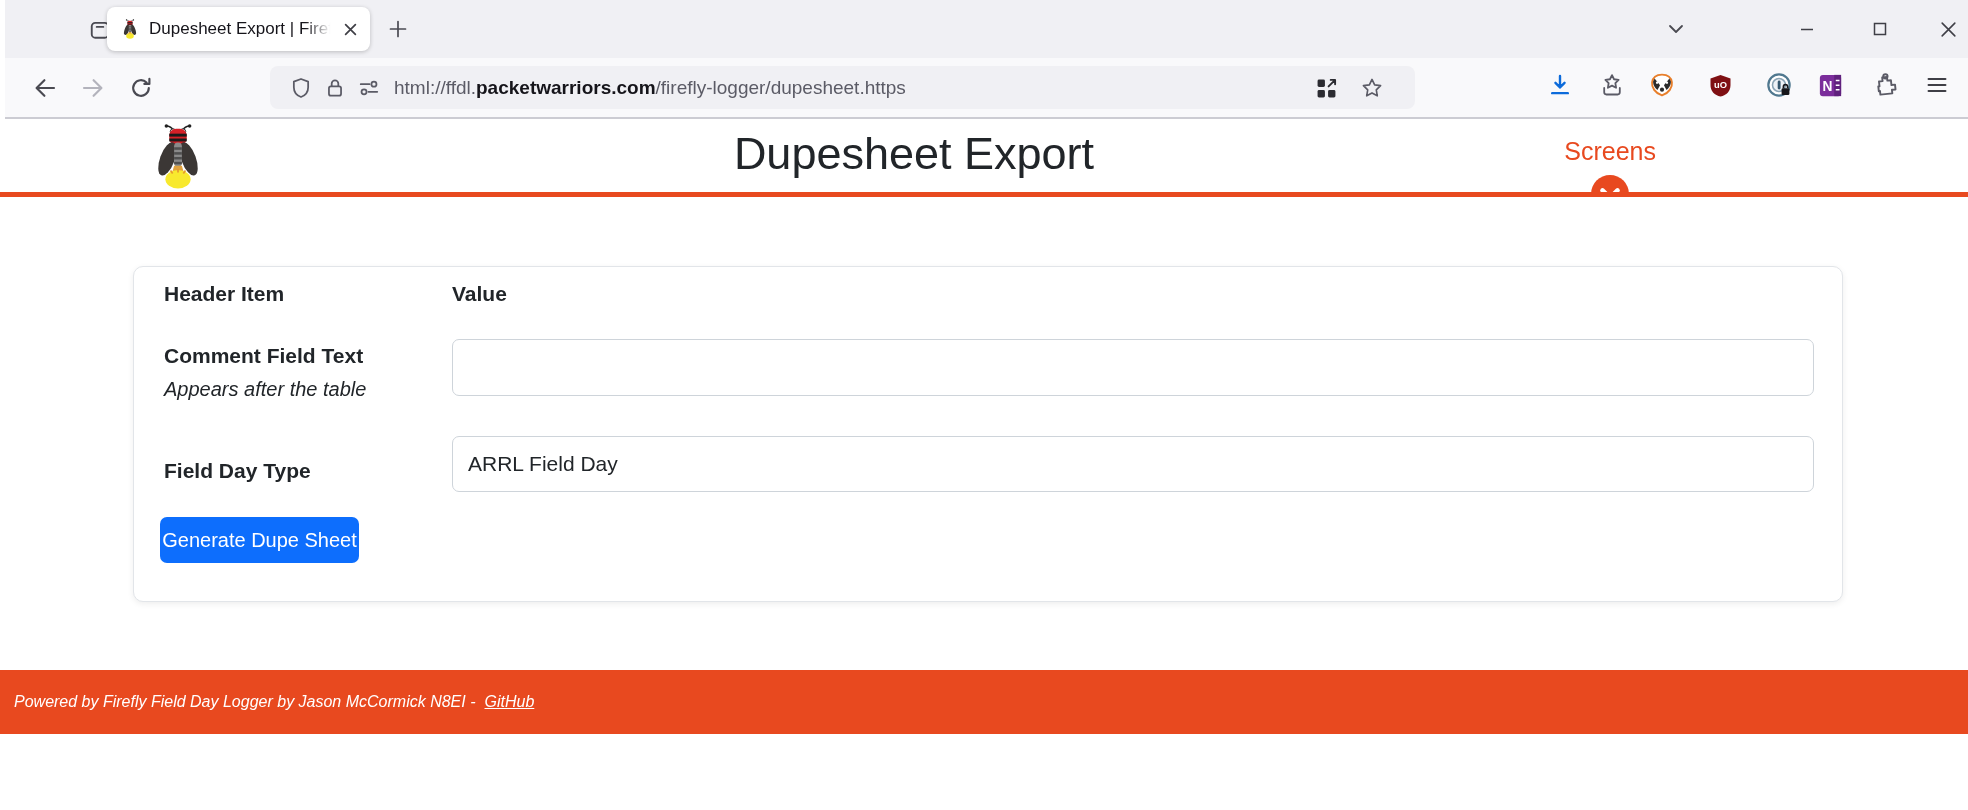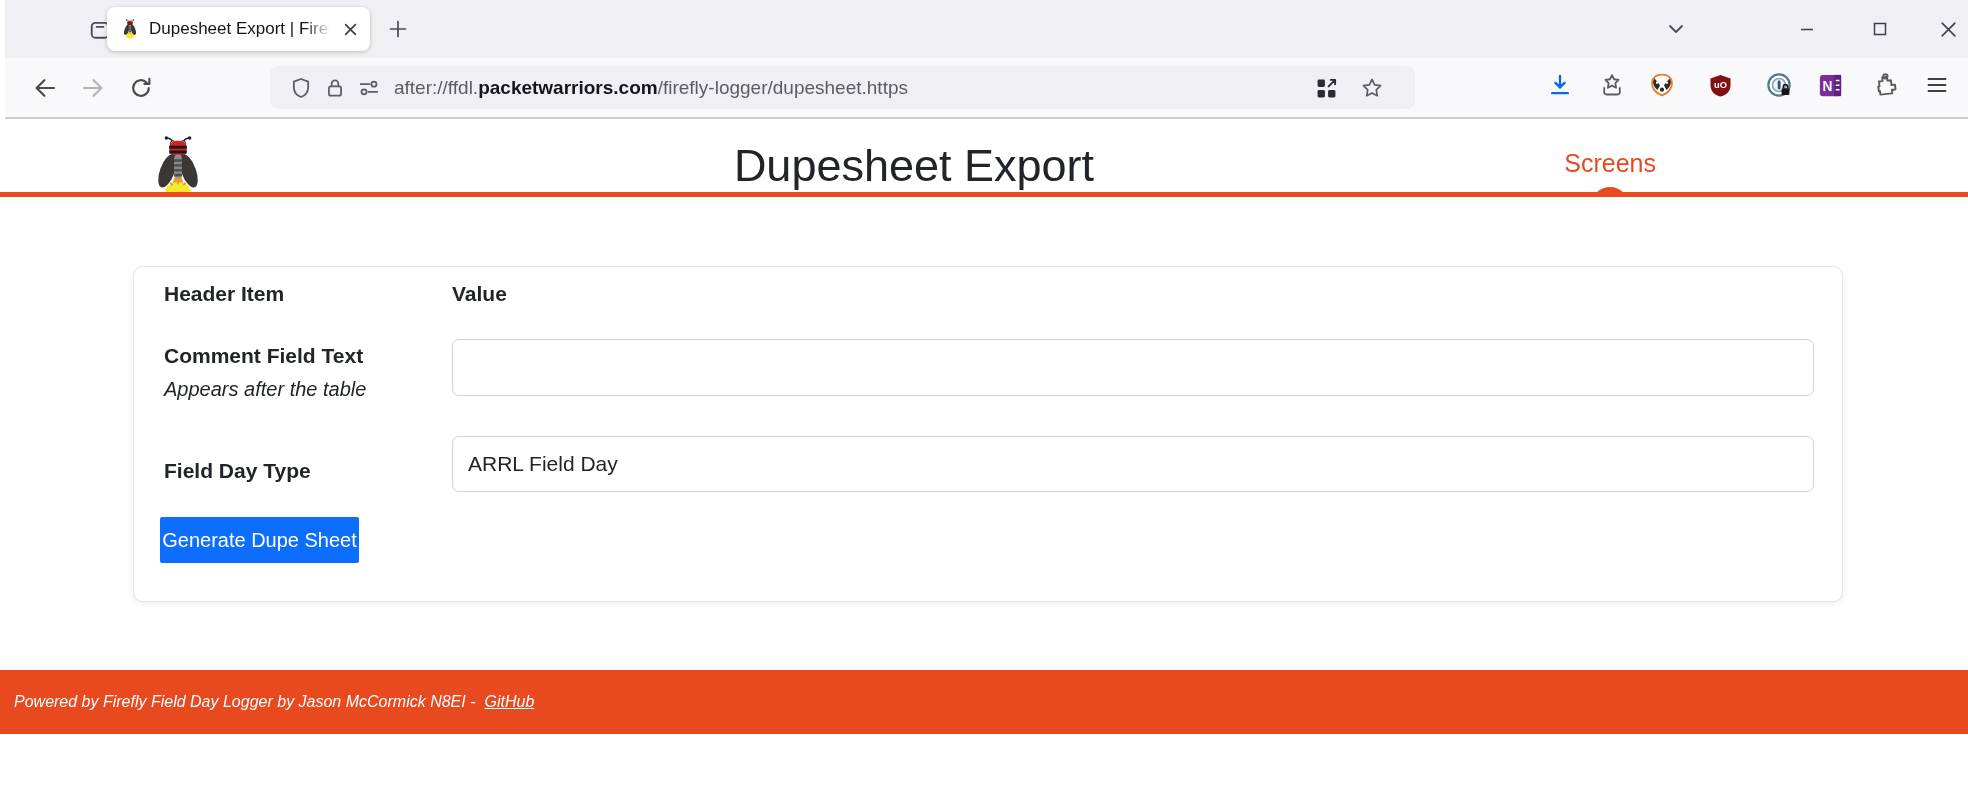--- a/index.html
+++ b/index.html
@@ -36,21 +36,21 @@
   .url-text { font-size:19px; color:#5b5b66; margin-left:8px; white-space:nowrap; }
   .url-text .domain { color:#15141a; font-weight:600; }
   .pa-squares { position:absolute; right:72px; top:5px; width:34px; height:34px; }
   .bookmark-star { position:absolute; right:26px; top:5px; width:34px; height:34px; }
   .tb-right { position:absolute; top:9px; width:36px; height:36px; }
   .tb-download { left:1537px; } .tb-addon-star { left:1589px; } .tb-badger { left:1639px; }
   .tb-ublock { left:1697px; } .tb-1pass { left:1756px; } .tb-onenote { left:1807px; }
   .tb-puzzle { left:1863px; } .tb-menu { left:1914px; }
 
   
-  .pageheader { position:absolute; left:0; top:119px; width:1828px; height:73px; background:#fff;margin-top:12px; }
+  .pageheader { position:absolute; left:0; top:119px; width:1828px; height:73px; background:#fff; }
   .logo { position:absolute; left:154px; top:4px; width:48px; height:66px; }
   .page-title { position:absolute; left:0; top:9px; width:100%; text-align:center;
                 font-size:45px; font-weight:500; color:#212529; }
   .screens { position:absolute; right:172px; top:18px; display:flex; align-items:center; gap:9px; cursor:pointer;flex-direction:column; }
   .screens-label { font-size:25px; color:var(--accent); }
   .divider { position:absolute; left:0; top:192px; width:1968px; height:5px; background:var(--accent); }
 
   
   .main { position:absolute; left:0; top:197px; width:1968px; height:586px; background:#fff; }
   .card { position:absolute; left:133px; top:69px; width:1710px; height:336px; background:#fff;
@@ -60,21 +60,21 @@
   .lbl { position:absolute; font-size:21px; font-weight:700; color:#212529; }
   .lbl-comment { left:30px; top:77px; }
   .hint { position:absolute; left:30px; top:111px; font-size:20px; font-style:italic; color:#212529; }
   .lbl-fieldday { left:30px; top:192px; }
   .text-input { position:absolute; left:318px; width:1362px; border:1px solid #ced4da; border-radius:7px;
                 font-size:21px; color:#212529; padding:0 15px; background:#fff;
                 font-family:"Liberation Sans", sans-serif; outline:none; }
   .input-comment { top:72px; height:57px; }
   .input-fieldday { top:169px; height:56px; }
   .gen-btn { position:absolute; left:26px; top:250px; width:199px; height:46px; background:var(--btn);
-             color:#fff; border:none; border-radius:2px; font-size:20px; cursor:pointer;
+             color:#fff; border:none; border-radius:7px; font-size:20px; cursor:pointer;
              font-family:"Liberation Sans", sans-serif; }
 
   
   .footer { position:absolute; left:0; top:670px; width:1968px; height:64px; background:var(--accent);
             color:#fff; font-size:16px; font-style:italic; line-height:64px; padding-left:14px; }
   .footer-link { color:#fff; text-decoration:underline; margin-left:9px; cursor:pointer; }
 
   svg { display:block; }
 </style>
 </head>
@@ -181,21 +181,21 @@
           </svg>
       </span>
       <span class="sec-icon">
         <svg width="22" height="22" viewBox="0 0 20 20" stroke="#5b5b66" stroke-width="1.6" fill="none" stroke-linecap="round">
             <line x1="2.5" y1="6.5" x2="10.5" y2="6.5"></line>
             <circle cx="14.5" cy="6.5" r="2.3"></circle>
             <circle cx="5.5" cy="13.5" r="2.3"></circle>
             <line x1="9.5" y1="13.5" x2="17.5" y2="13.5"></line>
           </svg>
       </span>
-      <span class="url-text"><span>after://ffdl.</span><span class="domain">packetwarriors.com</span><span>/firefly-logger/dupesheet.https</span></span>
+      <span class="url-text"><span>html://ffdl.</span><span class="domain">packetwarriors.com</span><span>/firefly-logger/dupesheet.https</span></span>
       <span class="icon-btn pa-squares">
         <svg width="21" height="21" viewBox="0 0 20 20">
             <rect x="1.5" y="1.5" width="7" height="7" rx="1.4" fill="#2b2b31"></rect>
             <rect x="1.5" y="11.5" width="7" height="7" rx="1.4" fill="#2b2b31"></rect>
             <rect x="11.5" y="11.5" width="7" height="7" rx="1.4" fill="#2b2b31"></rect>
             <path d="M12 8l6-6M14 1.8h4.2V6" fill="none" stroke="#2b2b31" stroke-width="1.8" stroke-linecap="round" stroke-linejoin="round"></path>
           </svg>
       </span>
       <span class="icon-btn bookmark-star">
         <svg width="22" height="22" viewBox="0 0 20 20">

